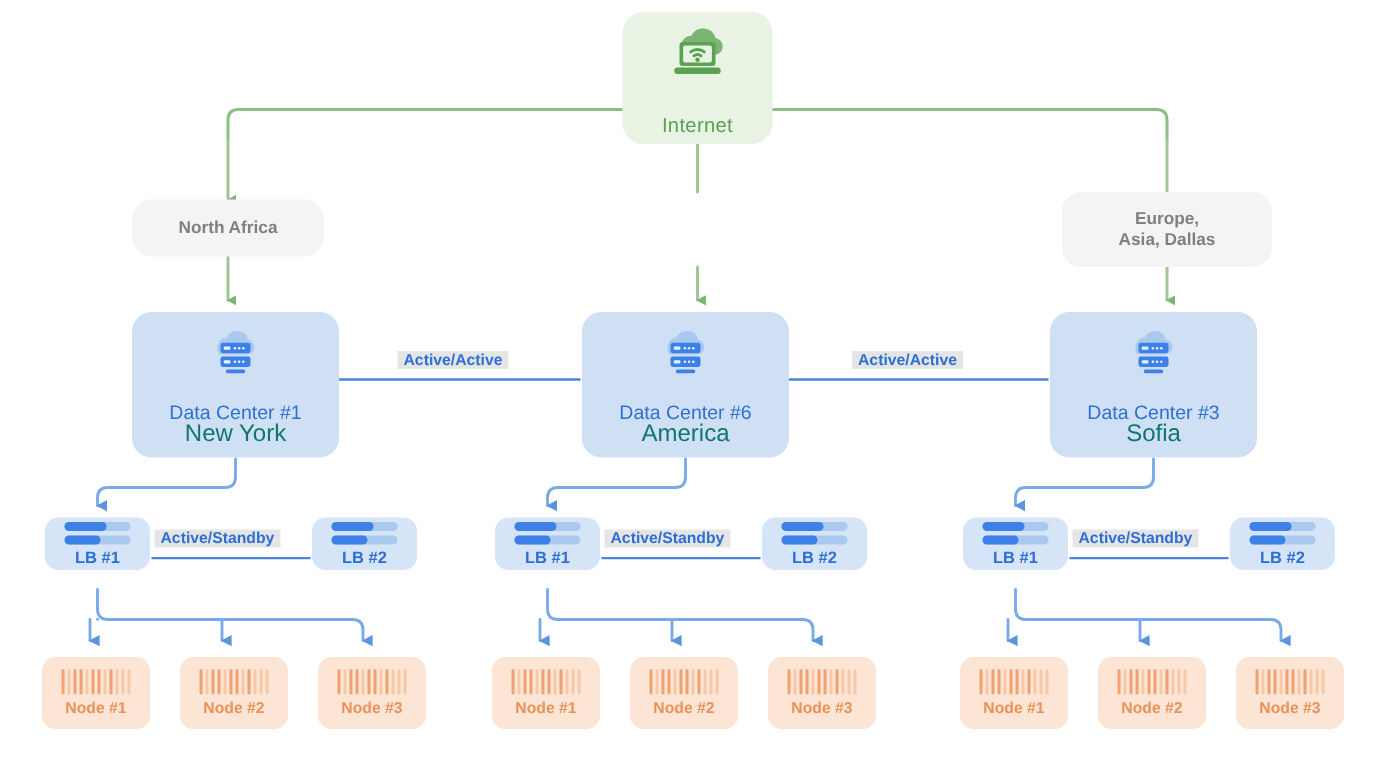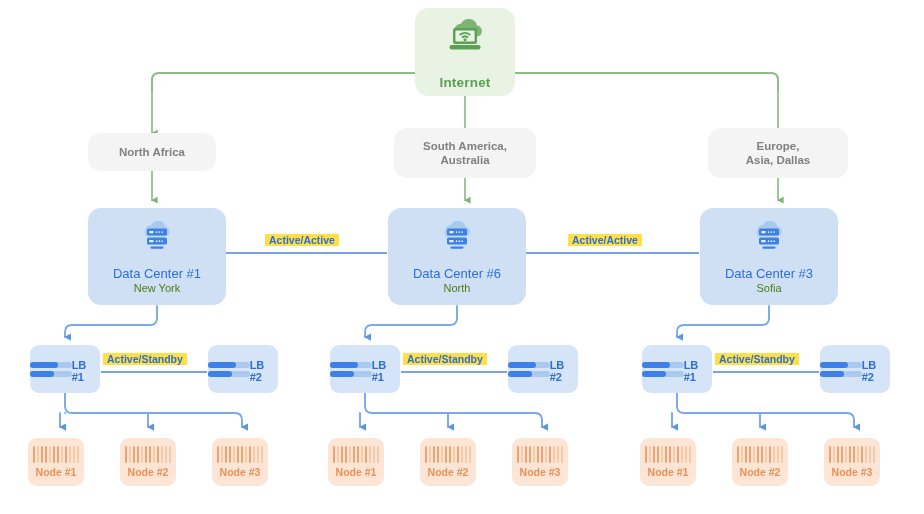--- a/index.html
+++ b/index.html
@@ -10,62 +10,62 @@
   #wires{position:absolute;left:0;top:0;width:924px;height:514px;pointer-events:none;}
 
   
   .internet-box{
     position:absolute;left:415px;top:8px;width:100px;height:88px;
     background:#e8f3e4;border-radius:14px;
     display:flex;flex-direction:column;align-items:center;justify-content:center;
     z-index:3;
   }
   .internet-label{
-    font-size:13.5px;font-weight:bold;color:#5aa152;margin-top:17px;letter-spacing:.2px;
+    font-size:13.5px;font-weight:normal;color:#5aa152;margin-top:17px;letter-spacing:.2px;
   }
 
   
   .region-pill{
     position:absolute;background:#f4f4f4;border-radius:13px;
     display:flex;align-items:center;justify-content:center;text-align:center;
     color:#808080;font-size:11.5px;font-weight:bold;line-height:14px;
     z-index:3;
   }
 
   
   .dc-box{
     position:absolute;top:208px;width:138px;height:97px;
     background:#cfe0f5;border-radius:13px;
     display:flex;flex-direction:column;align-items:center;justify-content:center;
     z-index:3;
   }
   .dc-title{font-size:13px;font-weight:normal;color:#2d6fd4;margin-top:5px;line-height:15px;}
-  .dc-sub{font-size:11px;color:#4d7c0f;line-height:15px;}
+  .dc-sub{font-size:16px;color:#0f766e;line-height:15px;}
 
   
   .edge-label{
     position:absolute;color:#2d6fd4;font-size:10.5px;font-weight:bold;
-    background:#fde047;padding:0 4px;z-index:4;white-space:nowrap;
+    background:#e5e5e5;padding:0 4px;z-index:4;white-space:nowrap;
   }
 
   
   .lb-box{
-    position:absolute;width:70px;height:48px;
+    position:absolute;width:70px;height:35px;
     background:#d6e4f7;border-radius:9px;
-    display:flex;align-items:center;justify-content:center;
+    display:flex;flex-direction:column;align-items:center;justify-content:center;
     z-index:3;
   }
   .lb-title{font-size:11px;font-weight:bold;color:#2d6fd4;margin-top:3px;line-height:12px;}
   .lb-icon{width:44px;display:flex;flex-direction:column;gap:3px;margin-top:1px;}
   .lb-bar{height:6px;border-radius:3px;background:#a9c9ee;position:relative;}
   .lb-bar i{position:absolute;left:0;top:0;height:6px;border-radius:3px;background:#3c80e8;display:block;}
 
   
   .node-box{
-    position:absolute;width:56px;height:48px;
+    position:absolute;width:72px;height:48px;
     background:#fce5d4;border-radius:9px;
     display:flex;flex-direction:column;align-items:center;justify-content:center;
     z-index:3;
   }
   .node-title{font-size:10.5px;font-weight:bold;color:#e8925a;margin-top:3px;line-height:12px;}
   .node-icon{display:flex;gap:2px;align-items:flex-end;height:17px;}
   .node-icon b{display:block;width:2px;height:17px;border-radius:1px;background:#efa373;}
   .node-icon b.lite{background:#f7c9a6;}
 </style>
 </head>
@@ -142,24 +142,20 @@
         <rect x="7.5" y="31" width="31" height="4.4" rx="2.2" fill="#5aa152"></rect>
       </svg>
     </span>
     <span class="internet-label">Internet</span>
   </div>
 
   <div class="region-pill" style="left:88px;top:133px;width:128px;height:38px;">
     <span>North Africa</span>
   </div>
 
-  <div class="region-pill" style="left:394px;top:128px;width:142px;height:50px;flex-direction:column;">
-    <span>South America,</span>
-    <span>Australia</span>
-  </div>
 
   <div class="region-pill" style="left:708px;top:128px;width:140px;height:50px;flex-direction:column;">
     <span>Europe,</span>
     <span>Asia, Dallas</span>
   </div>
 
   <div class="dc-box" style="left:88px;">
     <span>
       <svg width="40" height="40" viewBox="0 0 40 40" xmlns="http://www.w3.org/2000/svg">
         <path d="M8 14.5A6.2 6.2 0 0 1 14.2 8a7.6 7.6 0 0 1 14.2 1.4 5 5 0 0 1 .4 9.8H9A5.7 5.7 0 0 1 8 14.5z" fill="#a9c9ee"></path>
@@ -191,21 +187,21 @@
         <circle cx="25.2" cy="15.1" r="0.85" fill="#e8f1fc"></circle>
         <rect x="10" y="20.6" width="20" height="7" rx="1.6" fill="#3c80e8"></rect>
         <rect x="12.2" y="23.1" width="4.4" height="2.2" rx="0.6" fill="#e8f1fc"></rect>
         <circle cx="19.6" cy="24.2" r="0.85" fill="#e8f1fc"></circle>
         <circle cx="22.4" cy="24.2" r="0.85" fill="#e8f1fc"></circle>
         <circle cx="25.2" cy="24.2" r="0.85" fill="#e8f1fc"></circle>
         <rect x="13.5" y="29.4" width="13" height="2.4" rx="1.2" fill="#3c80e8"></rect>
       </svg>
     </span>
     <span class="dc-title">Data Center #6</span>
-    <span class="dc-sub">North</span>
+    <span class="dc-sub">America</span>
   </div>
 
   <div class="dc-box" style="left:700px;">
     <span>
       <svg width="40" height="40" viewBox="0 0 40 40" xmlns="http://www.w3.org/2000/svg">
         <path d="M8 14.5A6.2 6.2 0 0 1 14.2 8a7.6 7.6 0 0 1 14.2 1.4 5 5 0 0 1 .4 9.8H9A5.7 5.7 0 0 1 8 14.5z" fill="#a9c9ee"></path>
         <rect x="10" y="11.5" width="20" height="7" rx="1.6" fill="#3c80e8"></rect>
         <rect x="12.2" y="14" width="4.4" height="2.2" rx="0.6" fill="#e8f1fc"></rect>
         <circle cx="19.6" cy="15.1" r="0.85" fill="#e8f1fc"></circle>
         <circle cx="22.4" cy="15.1" r="0.85" fill="#e8f1fc"></circle>

